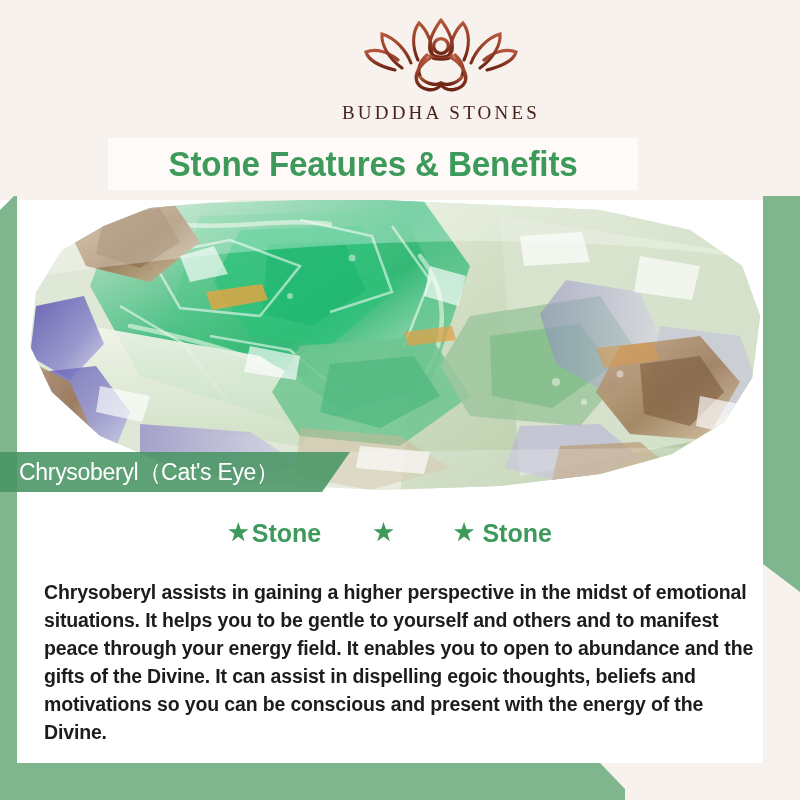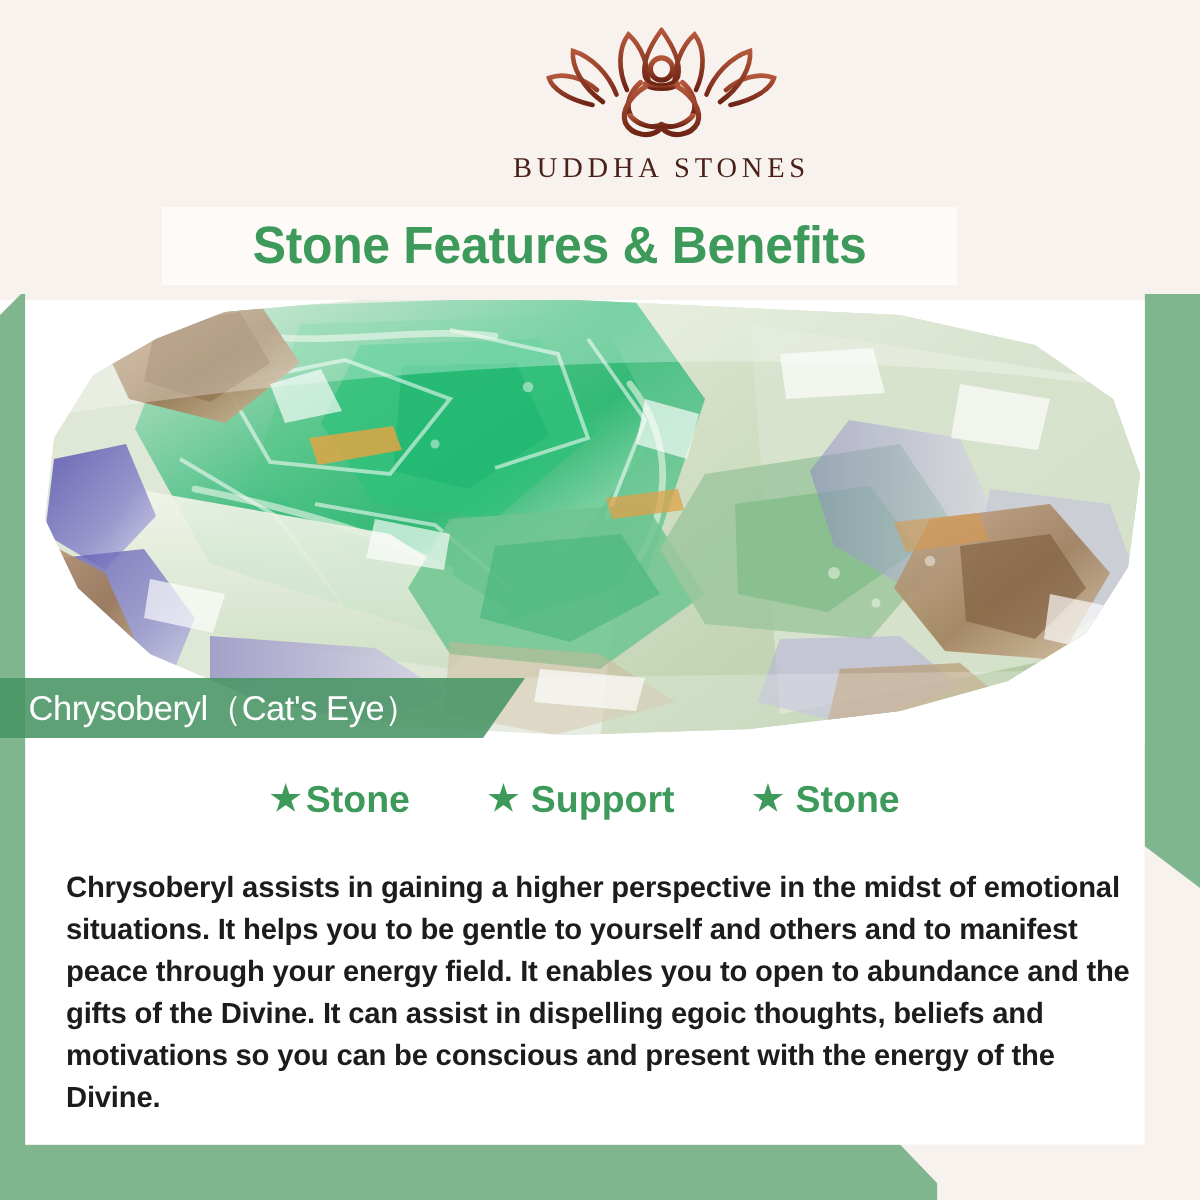--- a/index.html
+++ b/index.html
@@ -392,21 +392,20 @@
 
   <div class="panel"></div>
 
   <div class="keywords">
     <div class="kw">
       <span class="star">★</span>
       <span>Stone</span>
     </div>
     <div class="kw wide">
       <span class="star">★</span>
-      <span>Support</span>
     </div>
     <div class="kw wide">
       <span class="star">★</span>
       <span>Stone</span>
     </div>
   </div>
 
   <p class="body-text">Chrysoberyl assists in gaining a higher perspective in the midst of emotional situations. It helps you to be gentle to yourself and others and to manifest peace through your energy field. It enables you to open to abundance and the gifts of the Divine. It can assist in dispelling egoic thoughts, beliefs and motivations so you can be conscious and present with the energy of the Divine.</p>
 
   <div class="frame-left"></div>

